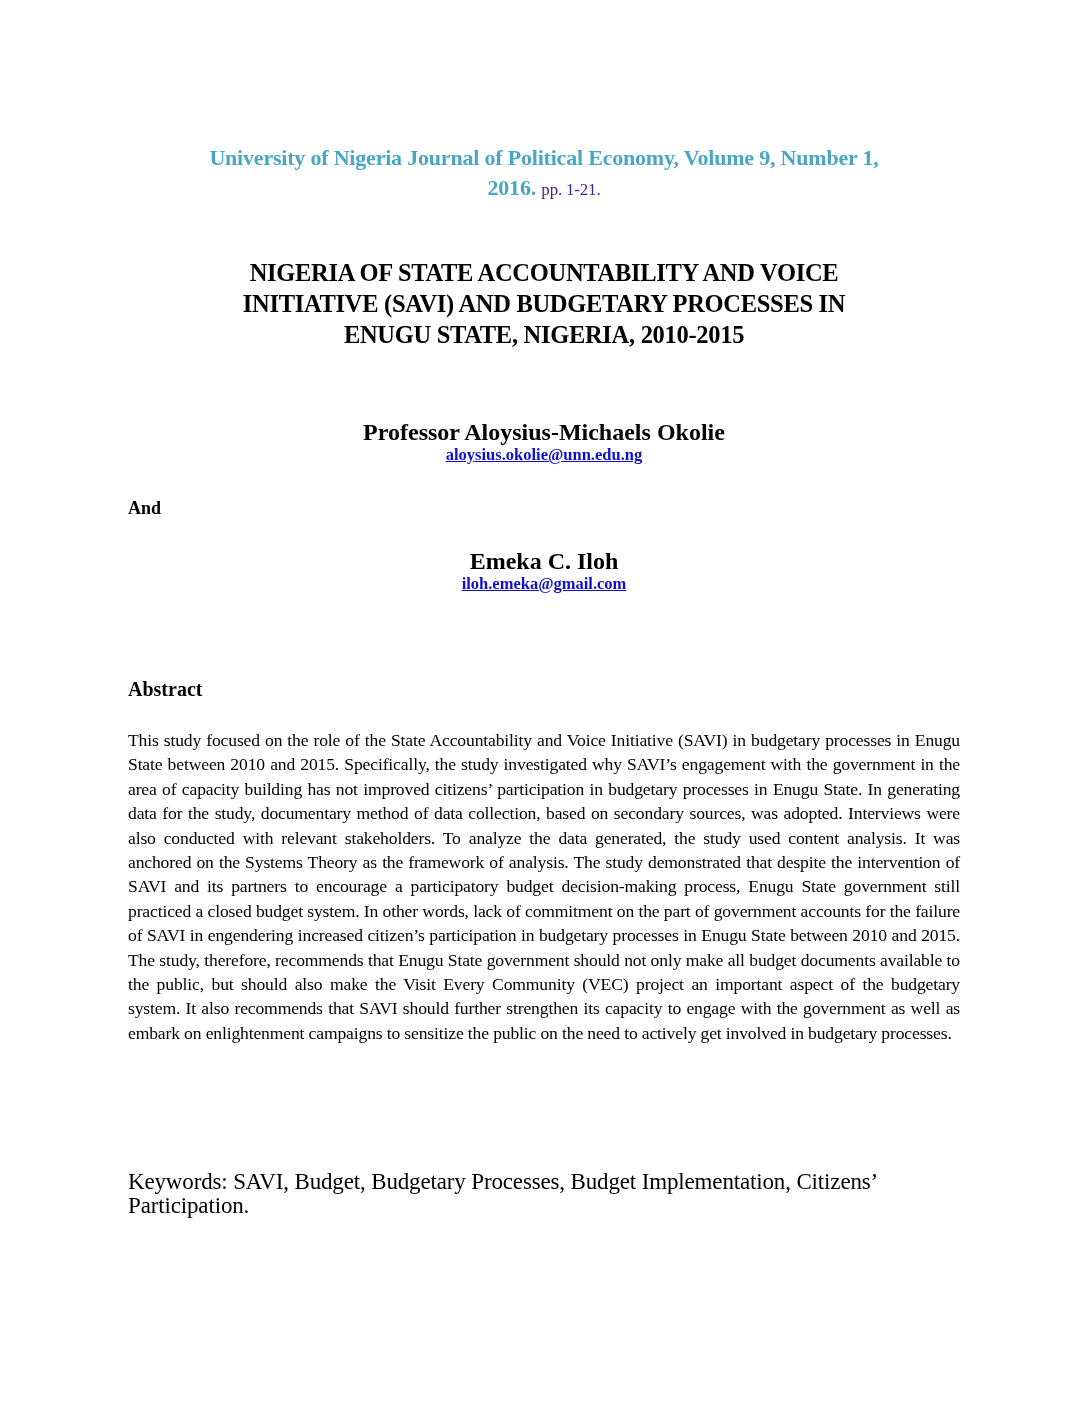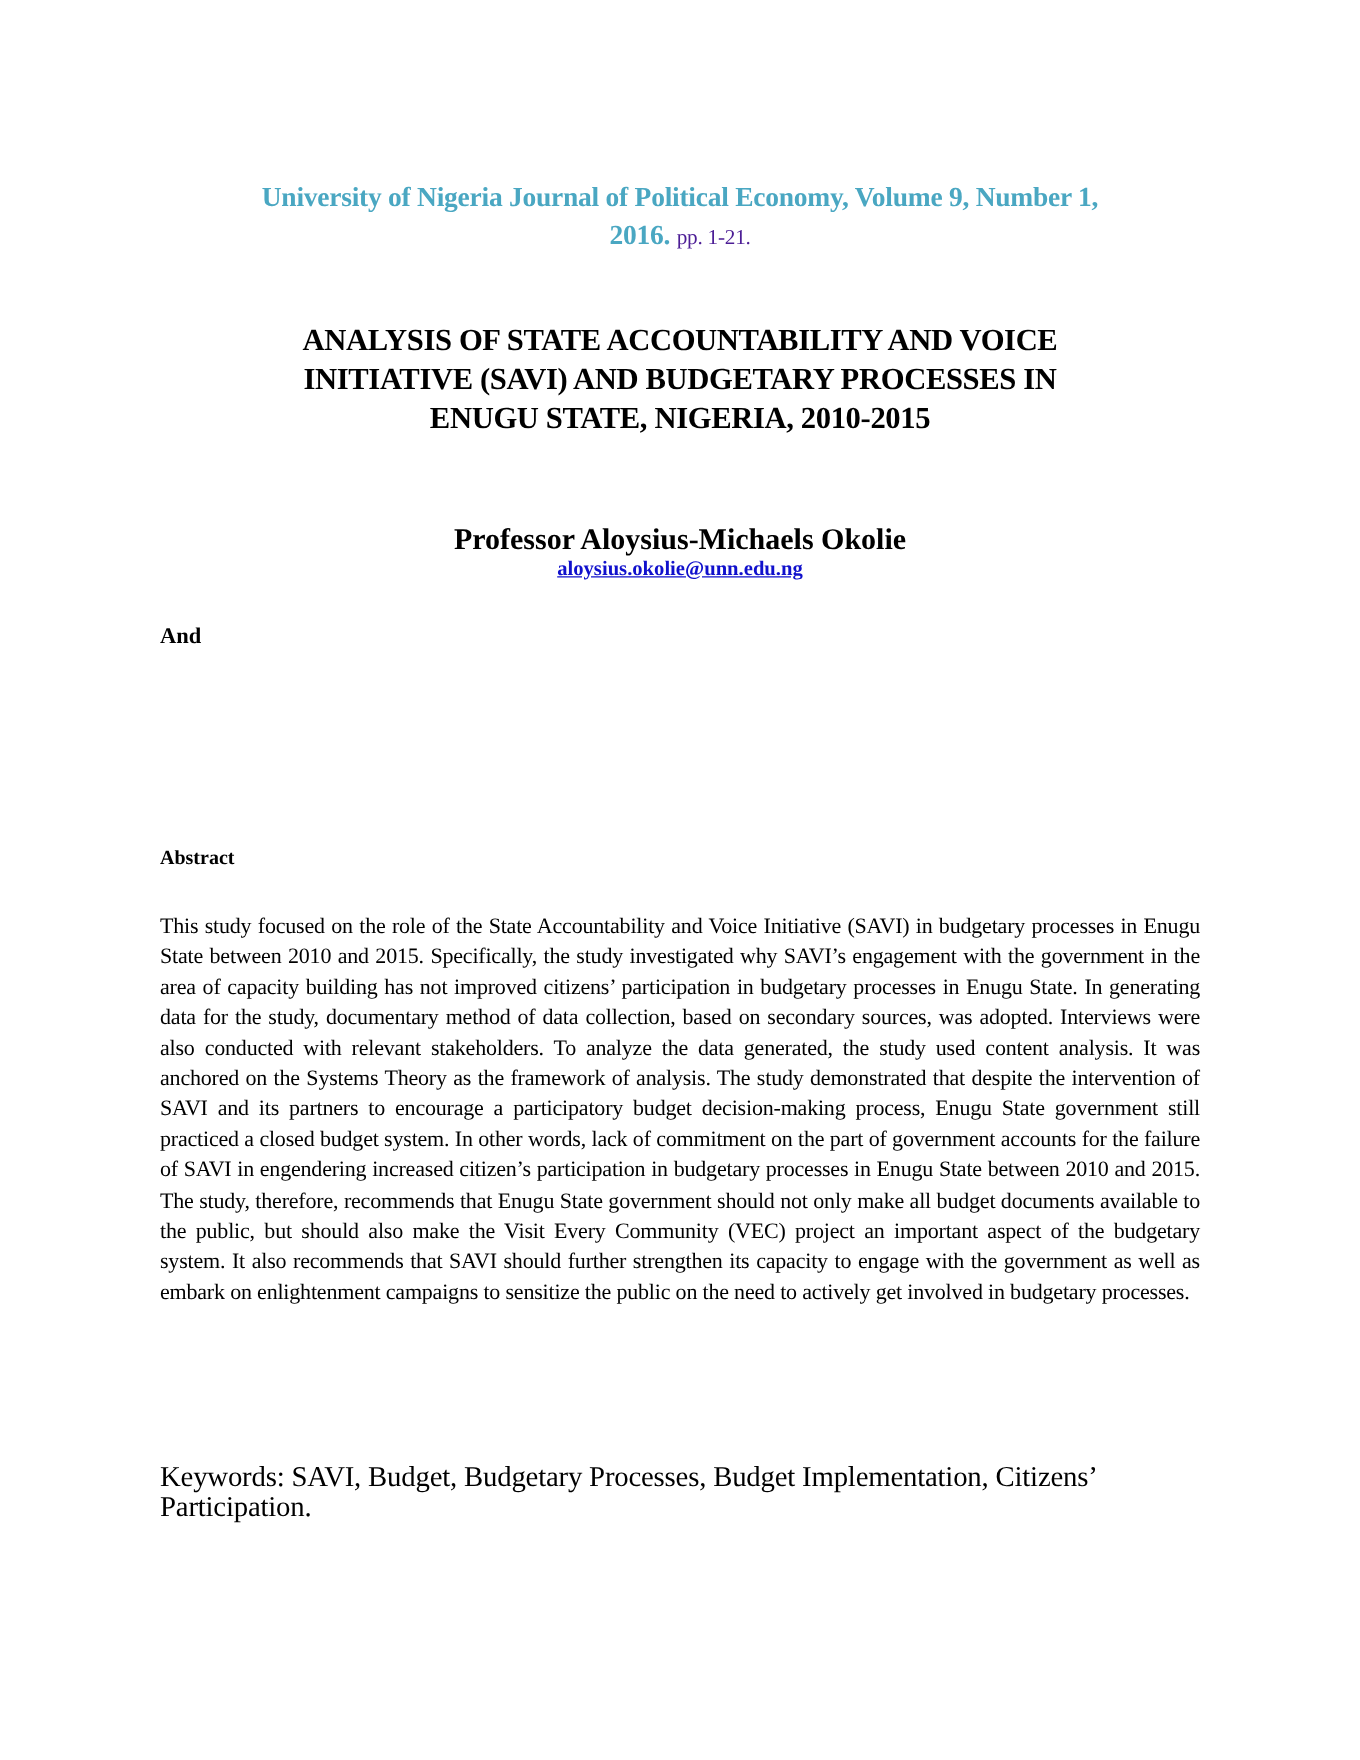--- a/index.html
+++ b/index.html
@@ -75,21 +75,21 @@
       width: 832px;
       top: 482px;
       text-align: left;
       font-size: 18px;
       font-weight: bold;
     }
     .abstract-heading {
       position: absolute;
       left: 128px;
       top: 662px;
-      font-size: 16px;
+      font-size: 20px;
       font-weight: bold;
     }
     .abstract-body {
       position: absolute;
       left: 128px;
       width: 832px;
       top: 712px;
       font-size: 17.6px;
       line-height: 24.4px;
       text-align: justify;
@@ -110,32 +110,36 @@
 
 <div class="page">
 
   <div class="journal-header">
     <span>University of Nigeria Journal of Political Economy, Volume 9, Number 1,</span><br>
     <span>2016.</span>
     <span class="pages">pp. 1-21.</span>
   </div>
 
   <div class="title">
-    <div>ANALYSIS OF STATE ACCOUNTABILITY AND VOICE</div>
+    <div>NIGERIA OF STATE ACCOUNTABILITY AND VOICE</div>
     <div>INITIATIVE (SAVI) AND BUDGETARY PROCESSES IN</div>
     <div>ENUGU STATE, NIGERIA, 2010-2015</div>
   </div>
 
   <div class="author-block" style="top:403px;">
     <div class="author-name">Professor Aloysius-Michaels Okolie</div>
     <div><a class="author-email">aloysius.okolie@unn.edu.ng</a></div>
   </div>
 
   <div class="and-text">And</div>
 
+  <div class="author-block" style="top:532px;">
+    <div class="author-name">Emeka C. Iloh</div>
+    <div><a class="author-email">iloh.emeka@gmail.com</a></div>
+  </div>
 
   <div class="abstract-heading">Abstract</div>
 
   <div class="abstract-body">This study focused on the role of the State Accountability and Voice Initiative (SAVI) in budgetary processes in Enugu State between 2010 and 2015. Specifically, the study investigated why SAVI’s engagement with the government in the area of capacity building has not improved citizens’ participation in budgetary processes in Enugu State. In generating data for the study, documentary method of data collection, based on secondary sources, was adopted. Interviews were also conducted with relevant stakeholders. To analyze the data generated, the study used content analysis. It was anchored on the Systems Theory as the framework of analysis. The study demonstrated that despite the intervention of SAVI and its partners to encourage a participatory budget decision-making process, Enugu State government still practiced a closed budget system. In other words, lack of commitment on the part of government accounts for the failure of SAVI in engendering increased citizen’s participation in budgetary processes in Enugu State between 2010 and 2015.  The study, therefore, recommends that Enugu State government should not only make all budget documents available to the public, but should also make the Visit Every Community (VEC) project an important aspect of the budgetary system. It also recommends that SAVI should further strengthen its capacity to engage with the government as well as embark on enlightenment campaigns to sensitize the public on the need to actively get involved in budgetary processes.</div>
 
   <div class="keywords">Keywords: SAVI, Budget, Budgetary Processes, Budget Implementation, Citizens’ Participation.</div>
 
 </div>
 
 </body></html>

